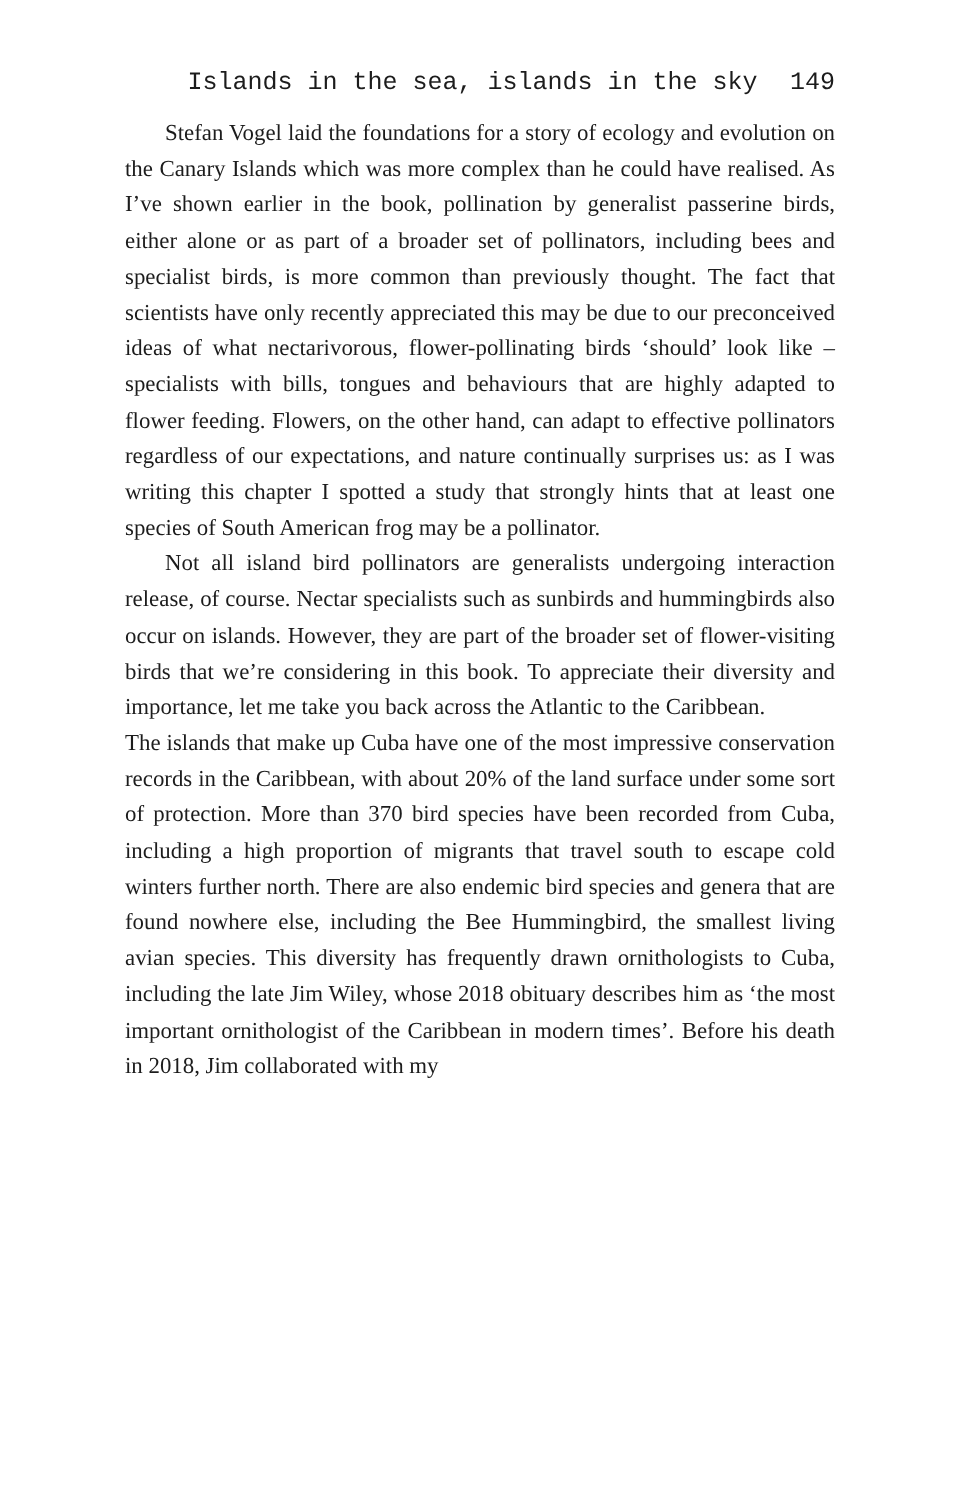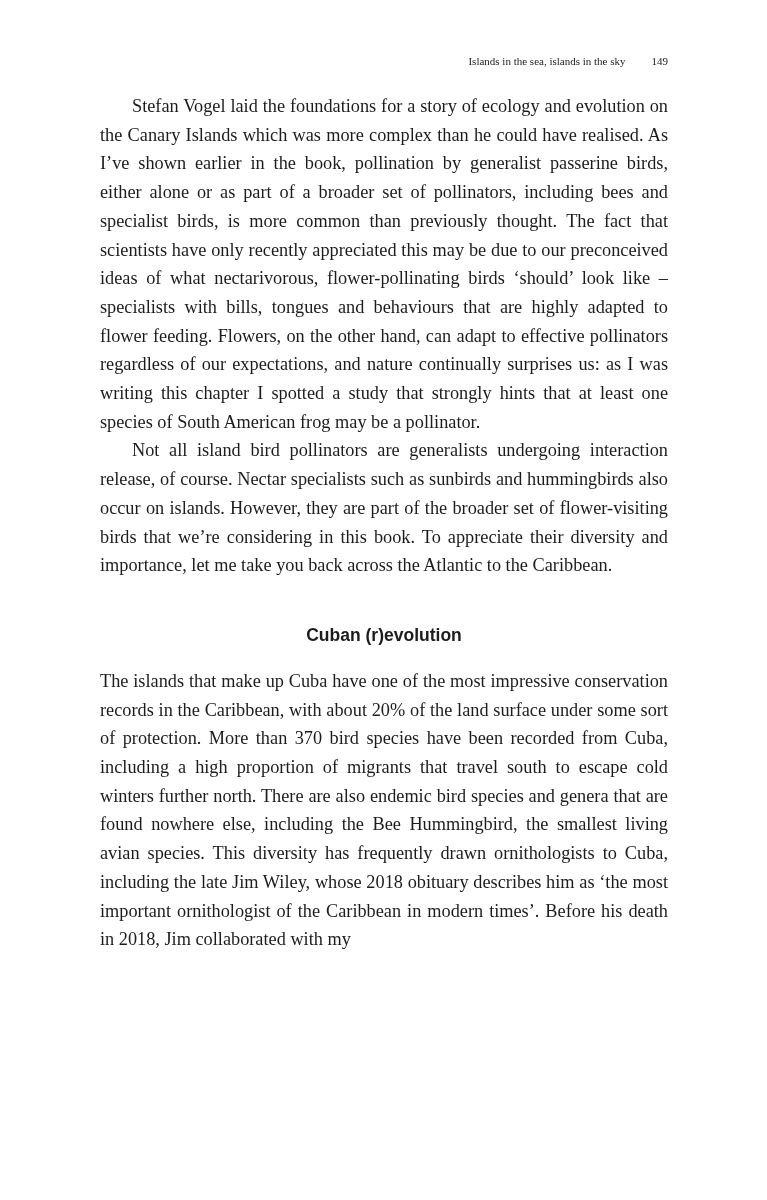--- a/index.html
+++ b/index.html
@@ -16,22 +16,22 @@
     color: #1c1c1c;
     font-family: "Liberation Serif", serif;
     overflow: hidden;
   }
   .running-header {
     position: absolute;
     top: 55px;
     left: 100px;
     width: 568px;
     text-align: right;
-    font-family: Liberation Serif, serif;
-    font-size: 11px;
+    font-family: Liberation Mono, monospace;
+    font-size: 20px;
     color: #1c1c1c;
     white-space: nowrap;
   }
   .running-header .page-number {
     display: inline-block;
     margin-left: 26px;
   }
   .text-block {
     position: absolute;
     top: 92px;
@@ -70,19 +70,18 @@
     <span>Islands in the sea, islands in the sky</span><span class="page-number">149</span>
   </div>
 
   <div class="text-block">
 
 
     <p class="indented">Stefan Vogel laid the foundations for a story of ecology and evolution on the Canary Islands which was more complex than he could have realised. As I’ve shown earlier in the book, pollination by generalist passerine birds, either alone or as part of a broader set of pollinators, including bees and specialist birds, is more common than previously thought. The fact that scientists have only recently appreciated this may be due to our preconceived ideas of what nectarivorous, flower-pollinating birds ‘should’ look like – specialists with bills, tongues and behaviours that are highly adapted to flower feeding. Flowers, on the other hand, can adapt to effective pollinators regardless of our expectations, and nature continually surprises us: as I was writing this chapter I spotted a study that strongly hints that at least one species of South American frog may be a pollinator.</p>
 
     <p class="indented">Not all island bird pollinators are generalists undergoing interaction release, of course. Nectar specialists such as sunbirds and hummingbirds also occur on islands. However, they are part of the broader set of flower-visiting birds that we’re considering in this book. To appreciate their diversity and importance, let me take you back across the Atlantic to the Caribbean.</p>
 
-    <h2 class="section-heading">Cuban (r)evolution</h2>
 
     <p>The islands that make up Cuba have one of the most impressive conservation records in the Caribbean, with about 20% of the land surface under some sort of protection. More than 370 bird species have been recorded from Cuba, including a high proportion of migrants that travel south to escape cold winters further north. There are also endemic bird species and genera that are found nowhere else, including the Bee Hummingbird, the smallest living avian species. This diversity has frequently drawn ornithologists to Cuba, including the late Jim Wiley, whose 2018 obituary describes him as ‘the most important ornithologist of the Caribbean in modern times’. Before his death in 2018, Jim collaborated with my</p>
 
   </div>
 
 </div>
 
 </body></html>

